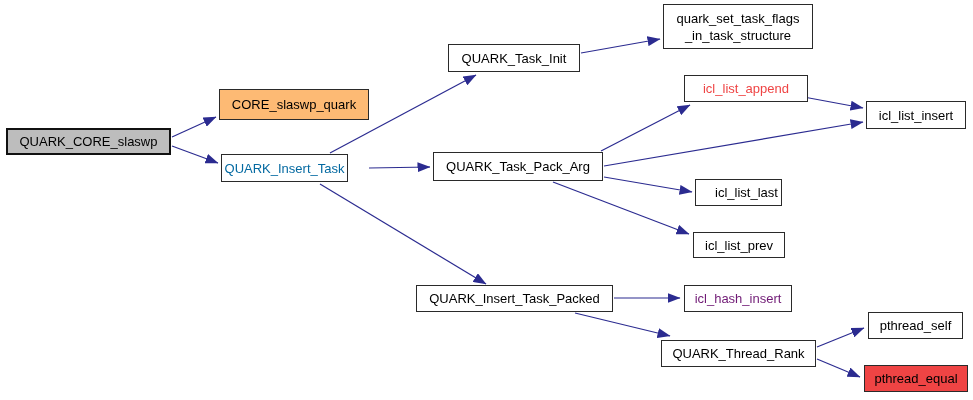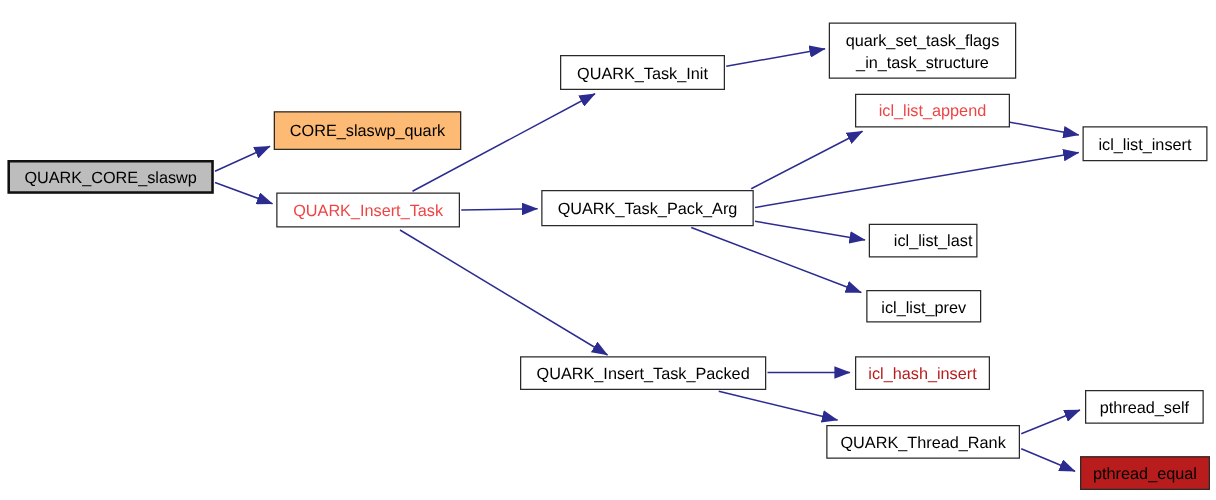--- a/index.html
+++ b/index.html
@@ -55,28 +55,28 @@
         <line x1="793" y1="95" x2="863" y2="108" stroke="#2b2b90" stroke-width="1.2" marker-end="url(#arrowhead)"></line>
         <line x1="614" y1="298" x2="680" y2="298" stroke="#2b2b90" stroke-width="1.2" marker-end="url(#arrowhead)"></line>
         <line x1="575" y1="313" x2="670" y2="336" stroke="#2b2b90" stroke-width="1.2" marker-end="url(#arrowhead)"></line>
         <line x1="817" y1="347" x2="864" y2="328" stroke="#2b2b90" stroke-width="1.2" marker-end="url(#arrowhead)"></line>
         <line x1="817" y1="359" x2="860" y2="377" stroke="#2b2b90" stroke-width="1.2" marker-end="url(#arrowhead)"></line>
       </g>
   </svg>
   <div id="nodes-layer">
       <div class="node highlight" style="left: 6px; top: 128px; width: 165px; height: 27px; background: rgb(189, 189, 189); border: 2px solid rgb(17, 17, 17); color: rgb(0, 0, 0);"><span>QUARK_CORE_slaswp</span></div>
       <div class="node" style="left: 219px; top: 89px; width: 150px; height: 31px; background: #fdba74; border: 1px solid rgb(42, 42, 42); color: rgb(0, 0, 0);"><span>CORE_slaswp_quark</span></div>
-      <div class="node" style="left: 221px; top: 154px; width: 147px; height: 28px; background: rgb(255, 255, 255); border: 1px solid rgb(42, 42, 42); color: #ef4444;"><span>QUARK_Insert_Task</span></div>
+      <div class="node" style="left: 221px; top: 154px; width: 127px; height: 28px; background: rgb(255, 255, 255); border: 1px solid rgb(42, 42, 42); color: #0369a1;"><span>QUARK_Insert_Task</span></div>
       <div class="node" style="left: 448px; top: 44px; width: 132px; height: 28px; background: rgb(255, 255, 255); border: 1px solid rgb(42, 42, 42); color: rgb(0, 0, 0);"><span>QUARK_Task_Init</span></div>
-      <div class="node" style="left: 663px; top: 18px; width: 150px; height: 45px; background: rgb(255, 255, 255); border: 1px solid rgb(42, 42, 42); color: rgb(0, 0, 0);"><span>quark_set_task_flags
+      <div class="node" style="left: 663px; top: 4px; width: 150px; height: 45px; background: rgb(255, 255, 255); border: 1px solid rgb(42, 42, 42); color: rgb(0, 0, 0);"><span>quark_set_task_flags
 _in_task_structure</span></div>
       <div class="node" style="left: 684px; top: 75px; width: 124px; height: 27px; background: rgb(255, 255, 255); border: 1px solid rgb(42, 42, 42); color: #ef4444;"><span>icl_list_append</span></div>
       <div class="node" style="left: 433px; top: 152px; width: 170px; height: 29px; background: rgb(255, 255, 255); border: 1px solid rgb(42, 42, 42); color: rgb(0, 0, 0);"><span>QUARK_Task_Pack_Arg</span></div>
       <div class="node" style="left: 866px; top: 101px; width: 100px; height: 28px; background: rgb(255, 255, 255); border: 1px solid rgb(42, 42, 42); color: rgb(0, 0, 0); text-align: right;"><span>icl_list_insert</span></div>
       <div class="node" style="left: 695px; top: 179px; width: 87px; height: 27px; background: rgb(255, 255, 255); border: 1px solid rgb(42, 42, 42); color: rgb(0, 0, 0); padding-left: 16px;"><span>icl_list_last</span></div>
       <div class="node" style="left: 693px; top: 232px; width: 92px; height: 26px; background: rgb(255, 255, 255); border: 1px solid rgb(42, 42, 42); color: rgb(0, 0, 0);"><span>icl_list_prev</span></div>
       <div class="node" style="left: 416px; top: 285px; width: 197px; height: 27px; background: rgb(255, 255, 255); border: 1px solid rgb(42, 42, 42); color: rgb(0, 0, 0);"><span>QUARK_Insert_Task_Packed</span></div>
-      <div class="node" style="left: 684px; top: 285px; width: 108px; height: 27px; background: rgb(255, 255, 255); border: 1px solid rgb(42, 42, 42); color: #b91c1c;"><span>icl_hash_insert</span></div>
+      <div class="node" style="left: 684px; top: 285px; width: 108px; height: 27px; background: rgb(255, 255, 255); border: 1px solid rgb(42, 42, 42); color: #701a75;"><span>icl_hash_insert</span></div>
       <div class="node" style="left: 661px; top: 340px; width: 155px; height: 27px; background: rgb(255, 255, 255); border: 1px solid rgb(42, 42, 42); color: rgb(0, 0, 0);"><span>QUARK_Thread_Rank</span></div>
       <div class="node" style="left: 868px; top: 312px; width: 95px; height: 27px; background: rgb(255, 255, 255); border: 1px solid rgb(42, 42, 42); color: rgb(0, 0, 0);"><span>pthread_self</span></div>
-      <div class="node" style="left: 864px; top: 365px; width: 104px; height: 27px; background: #b91c1c; border: 1px solid rgb(42, 42, 42); color: rgb(0, 0, 0);"><span>pthread_equal</span></div>
+      <div class="node" style="left: 864px; top: 365px; width: 104px; height: 27px; background: #ef4444; border: 1px solid rgb(42, 42, 42); color: rgb(0, 0, 0);"><span>pthread_equal</span></div>
     </div>
 </div>
 
 </body></html>

